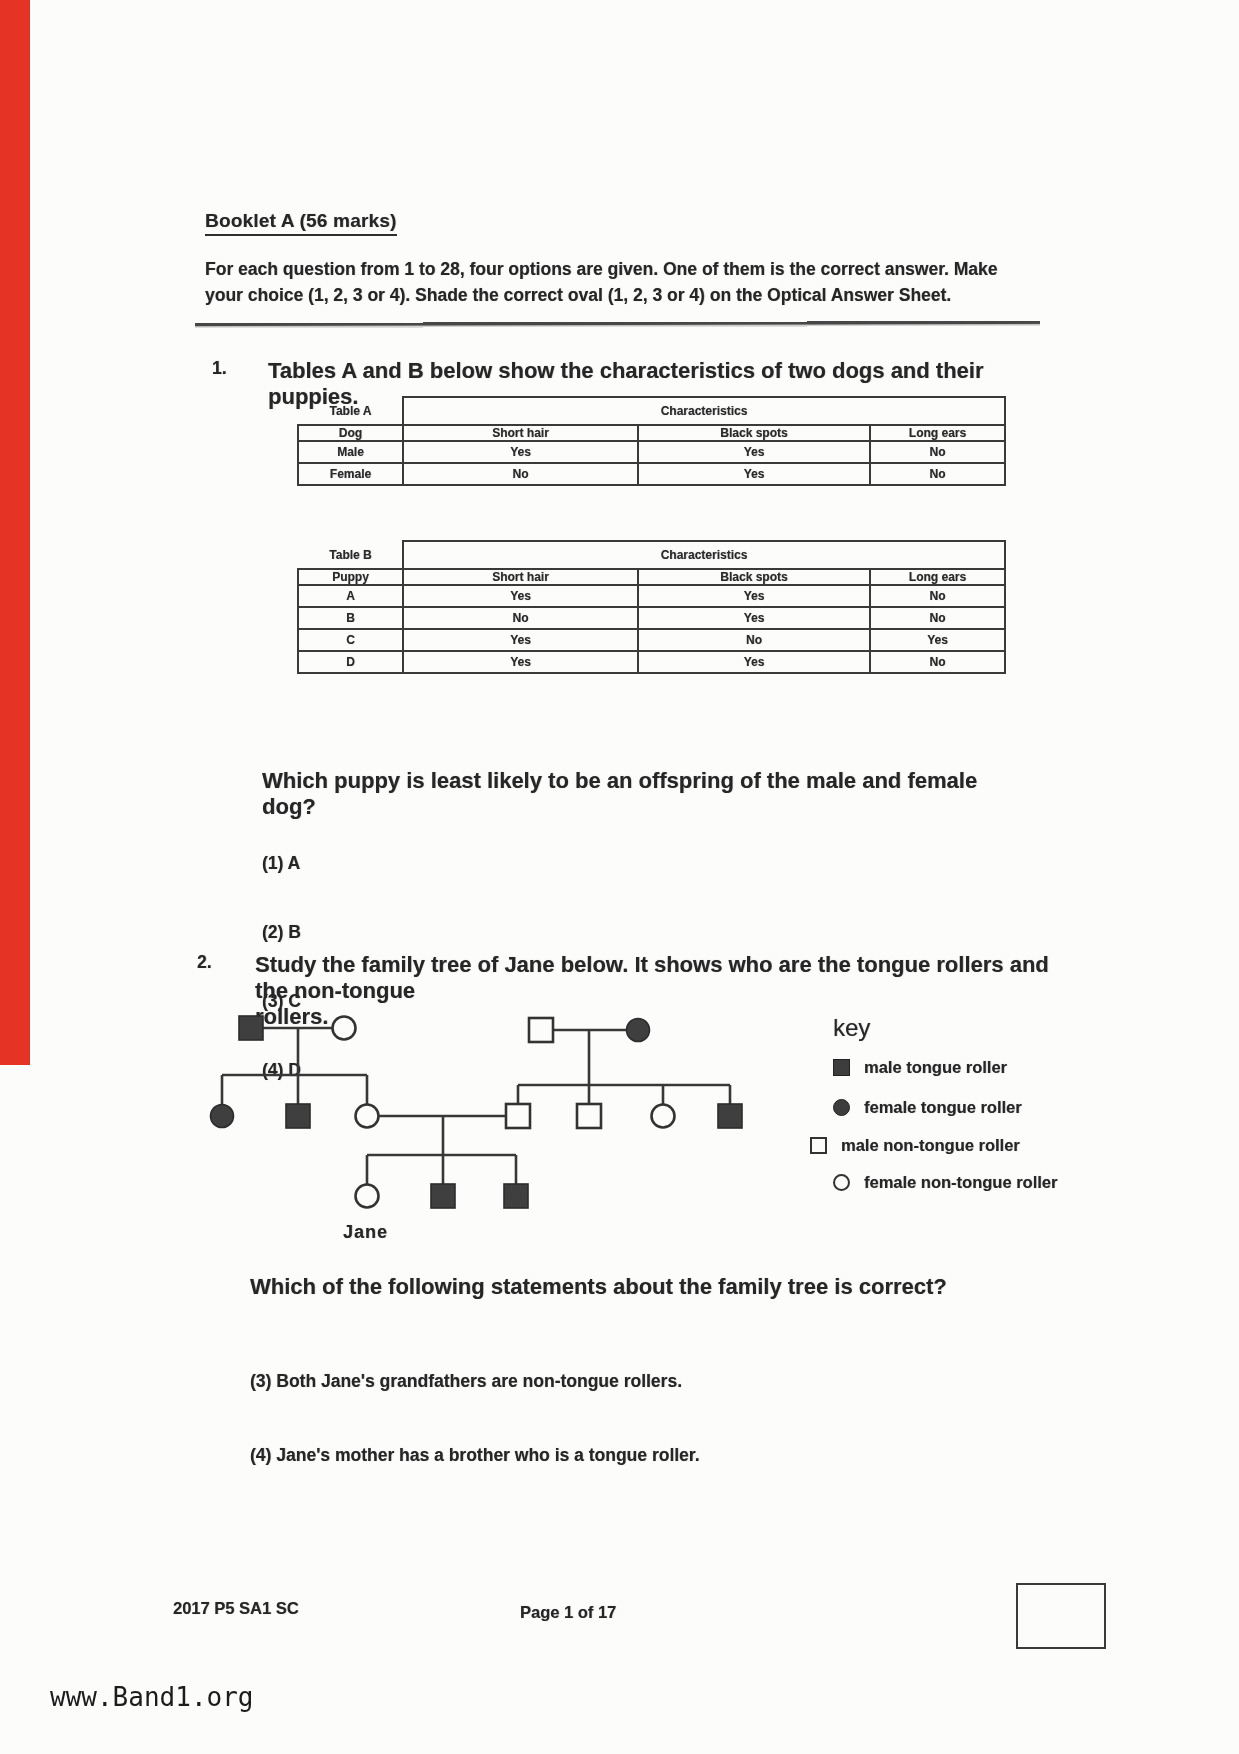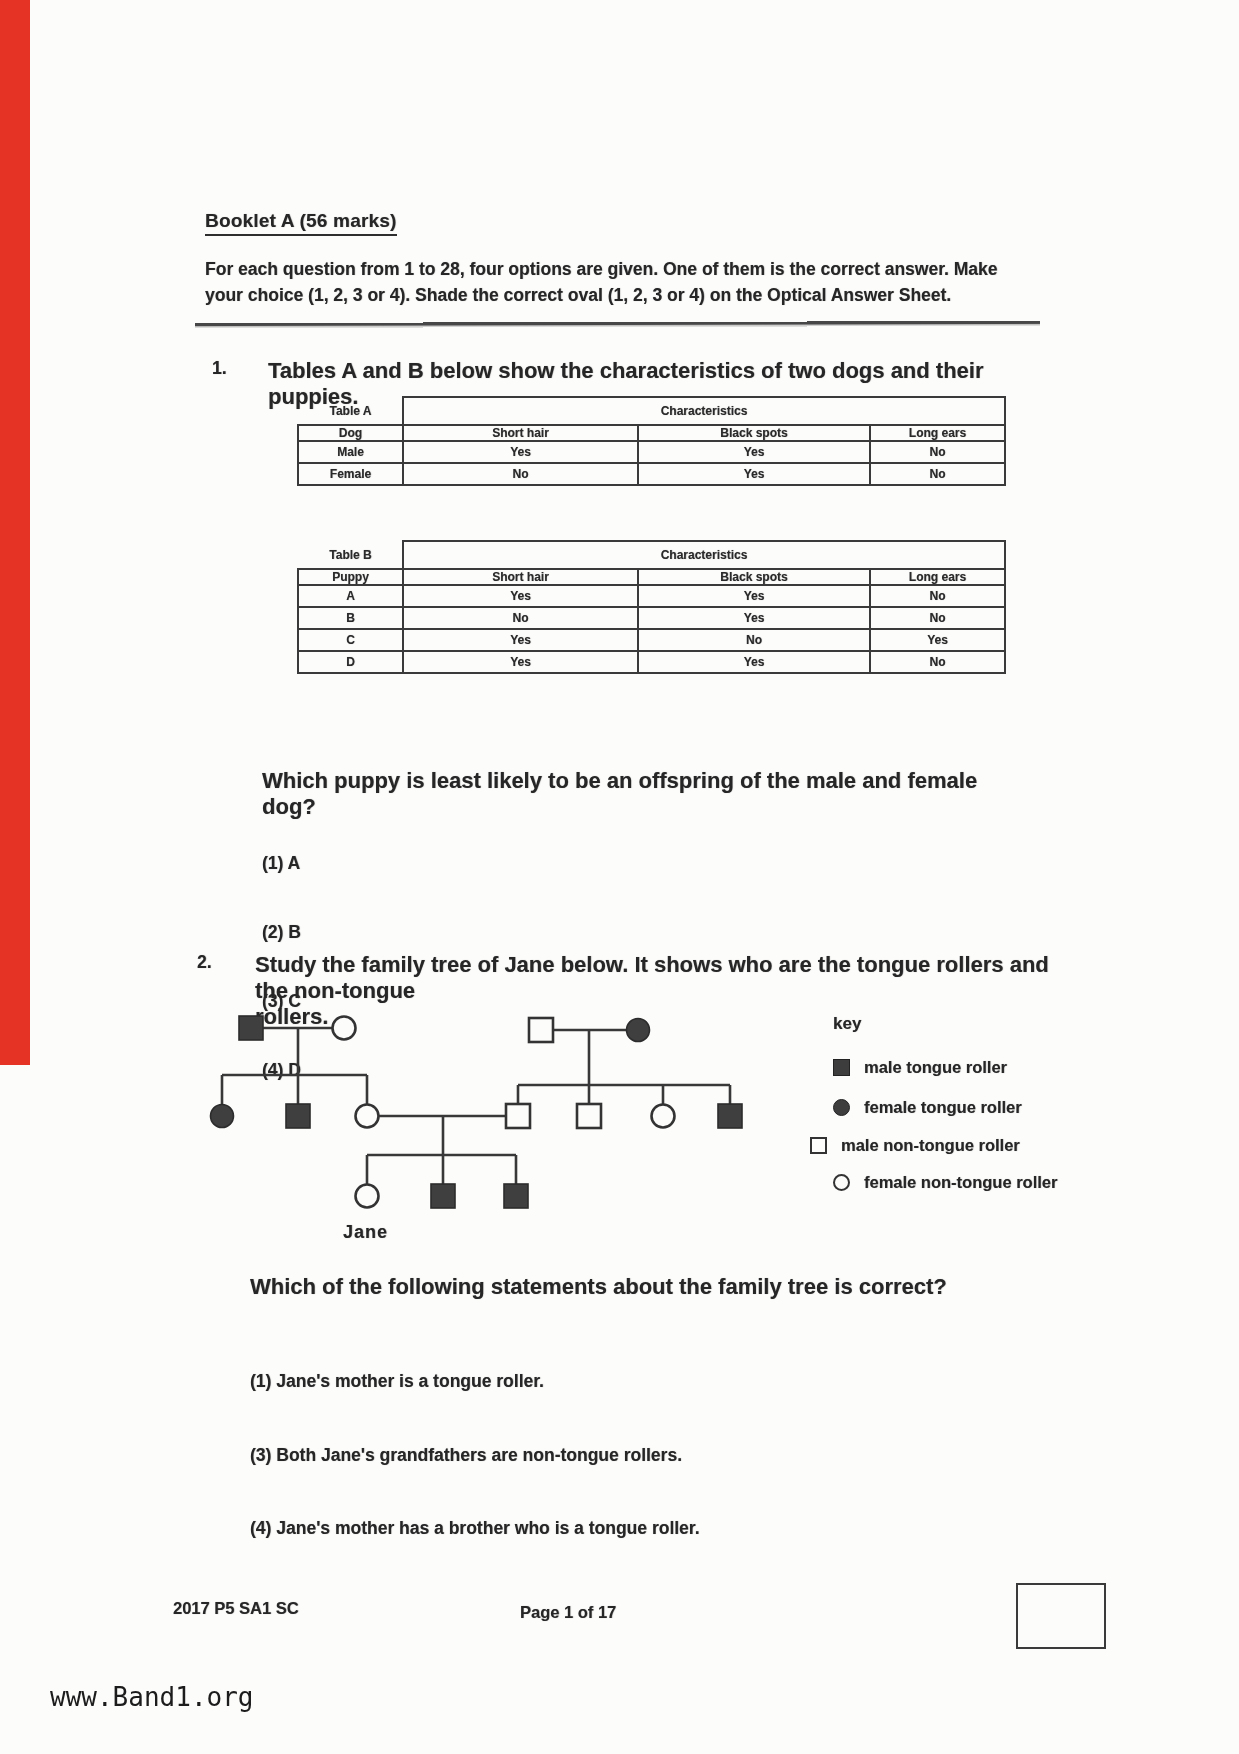--- a/index.html
+++ b/index.html
@@ -30,21 +30,21 @@
   }
   table.dtable td{
     border:2px solid #3a3a3a; text-align:center; padding:0 4px; overflow:hidden;
   }
   table.dtable td.tlabel{ border-top:2px solid transparent; border-left:2px solid transparent; }
   .h30{ height:28px; } .h28{ height:14px;border-radius:6px; } .h24{ height:22px; }
 
   .opts{ font-size:17.5px; font-weight:600; line-height:23px; white-space:pre; }
   .opts2{ font-size:17.5px; font-weight:600; line-height:24.5px; white-space:pre; }
 
-  .keytitle{ font-size:17px; font-weight:700; }
+  .keytitle{ font-size:24px; font-weight:400; }
   .keyrow{ position:absolute; display:flex; align-items:center; gap:14px; }
   .keylabel{ font-size:16.5px; font-weight:600; white-space:nowrap; }
   .ksym{ width:17px; height:17px; box-sizing:border-box; flex:0 0 auto; }
   .ksym.sq-f{ background:#3d3d3d; border:1.5px solid #222; }
   .ksym.ci-f{ background:#3d3d3d; border:1.5px solid #222; border-radius:50%; }
   .ksym.sq-o{ background:transparent; border:2.5px solid #333; }
   .ksym.ci-o{ background:transparent; border:2.5px solid #333; border-radius:50%; }
 
   .jane{ font-size:18px; font-weight:700; letter-spacing:1px; }
 
@@ -224,21 +224,20 @@
       <span class="ksym sq-o"></span>
       <span class="keylabel scan-text">male non-tongue roller</span>
     </div>
     <div class="keyrow" style="left:833px; top:1173px;">
       <span class="ksym ci-o"></span>
       <span class="keylabel scan-text">female non-tongue roller</span>
     </div>
 
     <div class="abs qtext scan-text" style="left:250px; top:1274px; width:780px;">Which of the following statements about the family tree is correct?</div>
     <div class="abs opts2 scan-text" style="left:250px; top:1320px;">
-      <div>(1) Jane's mother is a tongue roller.</div>
       <div>(3) Both Jane's grandfathers are non-tongue rollers.</div>
       <div>(4) Jane's mother has a brother who is a tongue roller.</div>
     </div>
 
     <div class="abs footer-text scan-text" style="left:173px; top:1568px;">2017 P5 SA1 SC</div>
     <div class="abs footer-text scan-text" style="left:520px; top:1572px;">Page 1 of 17</div>
     <div class="abs ansbox"></div>
 
   </div>
 

